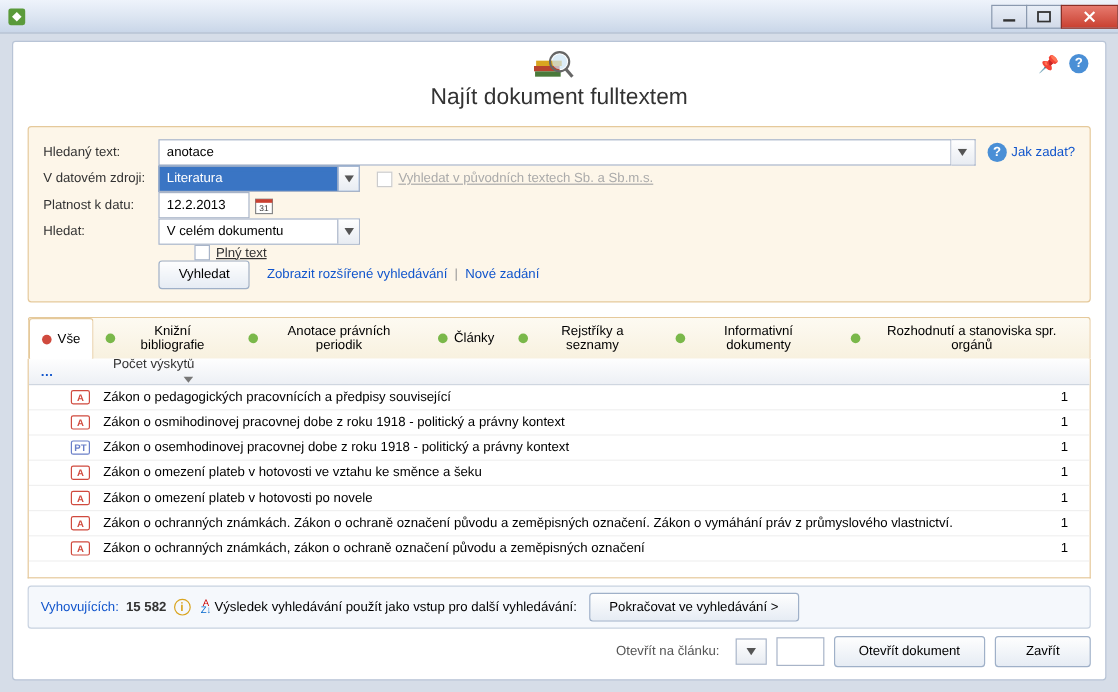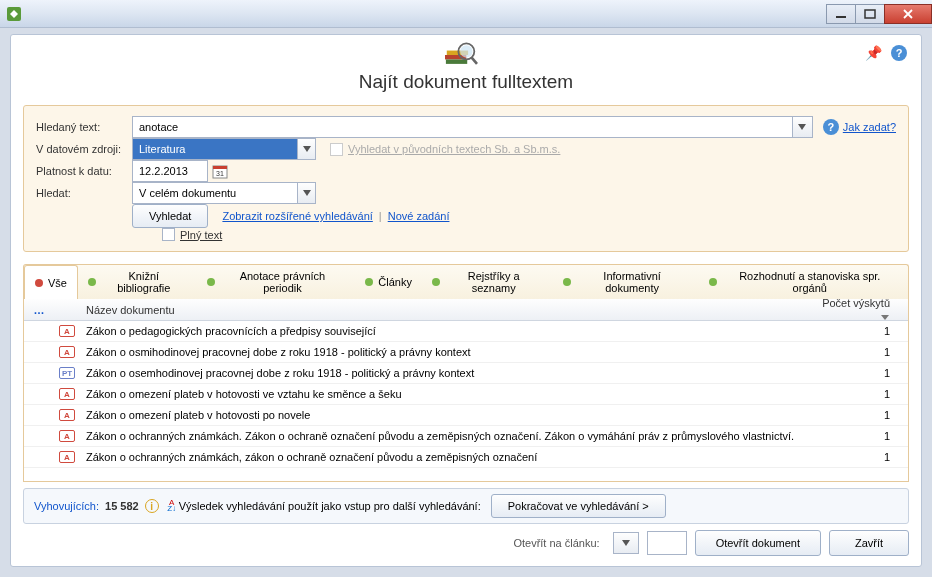--- a/index.html
+++ b/index.html
@@ -19,32 +19,32 @@
 .header-icon { width: 36px; height: 32px; margin-right: 10px; }
 .header-title { font-size: 19px; color: #333; }
 .header-right { position: absolute; right: 14px; top: 10px; display: flex; gap: 8px; }
 .pin-icon { color: #c94031; font-size: 14px; }
 .help-icon { width: 16px; height: 16px; border-radius: 50%; background: #4a8fd6; color: #fff; display: flex; align-items: center; justify-content: center; font-size: 11px; font-weight: bold; }
 
 .form-panel { margin: 6px 12px; border: 1px solid #e5c99b; background: #fdf6e9; border-radius: 3px; padding: 10px 12px; }
 .form-row { display: flex; align-items: center; margin-bottom: 0; }
 .form-row label { width: 96px; color: #333; }
 .text-input { flex: 1; height: 22px; border: 1px solid #a8b4c8; background: #fff; padding: 0 6px; font-size: 11px; font-family: inherit; }
-.combo { width: 184px; height: 22px; border: 1px solid #a8b4c8; background: #fff; display: flex; align-items: center; padding: 0 0 0 6px; position: relative; }
+.combo { width: 168px; height: 22px; border: 1px solid #a8b4c8; background: #fff; display: flex; align-items: center; padding: 0 0 0 6px; position: relative; }
 .combo.selected { background: #3a75c4; }
 .combo.selected span { background: #3a75c4; color: #fff; }
 .combo .arrow { position: absolute; right: 0; width: 18px; height: 100%; display: flex; align-items: center; justify-content: center; border-left: 1px solid #a8b4c8; background: linear-gradient(to bottom,#fefefe,#e8ecf2); }
 .combo .arrow svg { width: 8px; height: 6px; }
 .date-input { width: 76px; height: 22px; border: 1px solid #a8b4c8; padding: 0 6px; font-size: 11px; font-family: inherit; }
 .date-icon { width: 16px; height: 16px; margin-left: 4px; display: flex; align-items: center; justify-content: center; }
 .chk { width: 13px; height: 13px; border: 1px solid #a8b4c8; background: #fff; margin-right: 5px; }
 .chk-label { color: #333; text-decoration: underline; }
 .chk-label.disabled { color: #aaa; }
 .btn { height: 24px; border: 1px solid #9fb0c8; background: linear-gradient(to bottom,#fefefe,#e6ecf4); border-radius: 3px; padding: 0 16px; font-size: 11px; font-family: inherit; cursor: pointer; }
-.link { color: #1155cc; text-decoration: underline; cursor: pointer; }
+.link { color: #1155cc; cursor: pointer; }
 .sep { color: #999; margin: 0 6px; }
 .how-link { margin-left: 10px; display: flex; align-items: center; }
 .how-link .help-icon { margin-right: 4px; }
 
 .tabs { margin: 6px 12px 0 12px; display: flex; border-bottom: 1px solid #d5c29a; background: linear-gradient(to bottom,#fdfaf2,#f8f1df); border: 1px solid #e5c99b; border-bottom: none; border-radius: 3px 3px 0 0; text-align: center; }
 .tab { padding: 5px 10px; display: flex; align-items: center; gap: 5px; font-size: 11px; cursor: pointer; }
 .tab.active { background: #fff; border: 1px solid #e5c99b; border-bottom: 1px solid #fff; margin-bottom: -1px; border-radius: 3px 3px 0 0; }
 .dot { width: 8px; height: 8px; border-radius: 50%; }
 .dot.red { background: #d04a3e; }
 .dot.green { background: #7ab84a; }
@@ -174,32 +174,32 @@
         <div class="combo">
           <span style="flex:1">V celém dokumentu</span>
           <div class="arrow">
               <svg viewBox="0 0 8 6">
                 <path d="M0 0 L8 0 L4 6 Z" fill="#555"></path>
               </svg>
             </div>
         </div>
       </div>
 
+      <div class="form-row" style="margin-left:126px">
+        <div class="chk"></div>
+        <span class="chk-label">Plný text</span>
+      </div>
+
       <div class="form-row" style="margin-bottom:0">
         <div style="width:96px"></div>
         <button class="btn">Vyhledat</button>
         <span style="margin-left:14px" class="link">Zobrazit rozšířené vyhledávání</span>
         <span class="sep">|</span>
         <span class="link">Nové zadání</span>
       </div>
-
-      <div class="form-row" style="margin-left:126px">
-        <div class="chk"></div>
-        <span class="chk-label">Plný text</span>
-      </div>
     </div>
 
     <div class="tabs" id="tabs-container">
         <div class="tab active">
           <span class="dot red"></span>
           <span>Vše</span>
         </div>
         <div class="tab">
           <span class="dot green"></span>
           <span>Knižní bibliografie</span>
@@ -223,21 +223,20 @@
         <div class="tab">
           <span class="dot green"></span>
           <span>Rozhodnutí a stanoviska spr. orgánů</span>
         </div>
       </div>
 
     <div class="grid">
       <div class="grid-head">
         <div class="col-dots">…</div>
         <div class="col-icon"></div>
-        <div class="col-name">Název dokumentu</div>
         <div class="col-count">
           <span>Počet výskytů</span>
           <svg class="sort-arrow" viewBox="0 0 10 10" style="vertical-align:middle;margin-left:2px">
               <path d="M1 3 L9 3 L5 8 Z" fill="#777"></path>
             </svg>
         </div>
       </div>
       <div class="grid-body" id="grid-body">
           <div class="grid-row">
             <div class="col-dots"></div>

